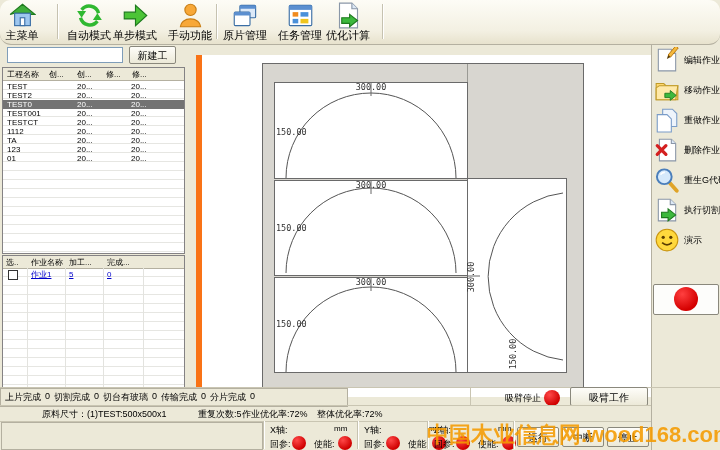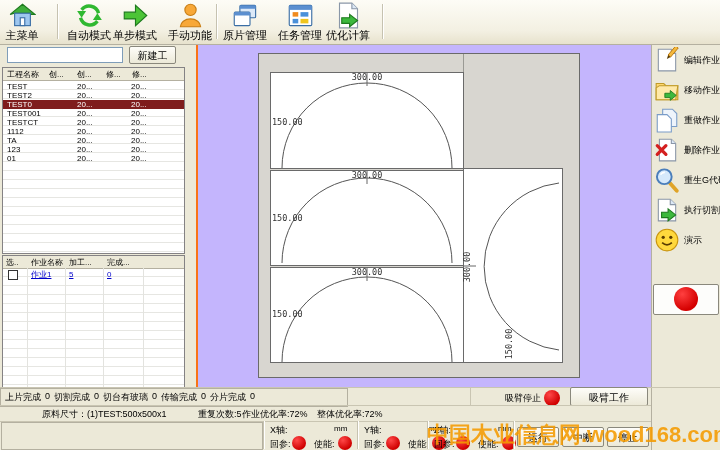--- a/index.html
+++ b/index.html
@@ -1,49 +1,49 @@
 <!DOCTYPE html>
 <html><head>
 <meta charset="utf-8">
 <style>
   html,body{margin:0;padding:0;background:#9aa0a8;}
   .app{position:relative;width:720px;height:450px;background:#ece9d8;overflow:hidden;
        font-family:"Liberation Sans",sans-serif;color:#000;}
   
   .toolbar{position:absolute;left:0;top:0;width:720px;height:44px;
-           background:linear-gradient(#fdfcf6,#f3f0e2 70%,#e7e2cd);border-bottom:1px solid #b4b0a0;}
+           background:linear-gradient(#fdfcf6,#f3f0e2 70%,#e7e2cd);border-bottom:1px solid #b4b0a0;border-radius:11px;}
   .tb-item{position:absolute;top:1px;height:42px;display:flex;flex-direction:column;align-items:center;
            justify-content:flex-start;cursor:default;}
   .tb-ic{width:27px;height:27px;display:block;margin-top:1px;}
   .tb-ic svg{width:27px;height:27px;display:block;}
   .tb-lb{font-size:11px;line-height:13px;white-space:nowrap;}
   .tb-sep{position:absolute;top:4px;width:1px;height:35px;background:#c6c2b0;border-right:1px solid #fff;}
   
   .proj-input{position:absolute;left:7px;top:47px;width:110px;height:14px;border:1px solid #7f9db9;
               background:#fff;font-size:10px;padding:0 2px;}
   .btn{background:linear-gradient(#fefdf9,#ece9d8);border:1px solid #8a887c;border-radius:2px;
        font-size:10px;text-align:center;font-family:"Liberation Sans",sans-serif;}
   .new-proj{position:absolute;left:129px;top:46px;width:47px;height:18px;line-height:16px;}
   .grid{position:absolute;background:#fff;border:1px solid #848284;font-size:8px;}
   .t1{left:2px;top:67px;width:181px;height:185px;}
   .t2{left:2px;top:255px;width:181px;height:131px;}
   .g-head{position:absolute;left:0;right:0;top:0;height:12px;background:#ece9d8;
           border-bottom:1px solid #b4b0a0;}
   .g-head span{position:absolute;top:1px;font-size:8px;white-space:nowrap;}
   .t-row{position:absolute;left:0;right:0;height:9px;line-height:9px;}
   .t-row span{position:absolute;white-space:nowrap;}
-  .t-row.sel{background:#7f1d1d;color:#fff;padding-left:32px;}
+  .t-row.sel{background:#737373;color:#fff;padding-left:32px;}
   .rowlines{position:absolute;left:0;right:0;bottom:0;
             background:repeating-linear-gradient(to bottom,transparent 0 8px,#e6e6e2 8px 9px);}
   .vline{position:absolute;top:0;bottom:0;width:1px;background:#e3e3df;}
   .link{color:#0000cc;text-decoration:underline;}
   .checkbox{position:absolute;width:8px;height:8px;border:1px solid #333;background:#fff;}
   
-  .canvas-panel{position:absolute;left:196px;top:45px;width:455px;height:342px;background:#c4b5fd;
-                border-left:2px solid #f97316;}
+  .canvas-panel{position:absolute;left:196px;top:55px;width:455px;height:342px;background:#ffffff;
+                border-left:6px solid #f97316;}
   .sheet{position:absolute;left:60px;top:8px;}
   
   .sidebar{position:absolute;left:651px;top:45px;width:69px;height:405px;border-left:1px solid #b4b0a0;
            background:#ece9d8;}
   .sb-item{position:absolute;left:2px;width:66px;height:30px;display:flex;align-items:center;cursor:default;}
   .sb-ic{width:26px;height:26px;flex:0 0 26px;}
   .sb-ic svg{width:26px;height:26px;display:block;}
   .sb-lb{font-size:9px;margin-left:4px;white-space:nowrap;}
   .stop-btn{position:absolute;left:1px;top:239px;width:64px;height:29px;background:#fdfdfb;
             border:1px solid #8a887c;border-radius:2px;}

